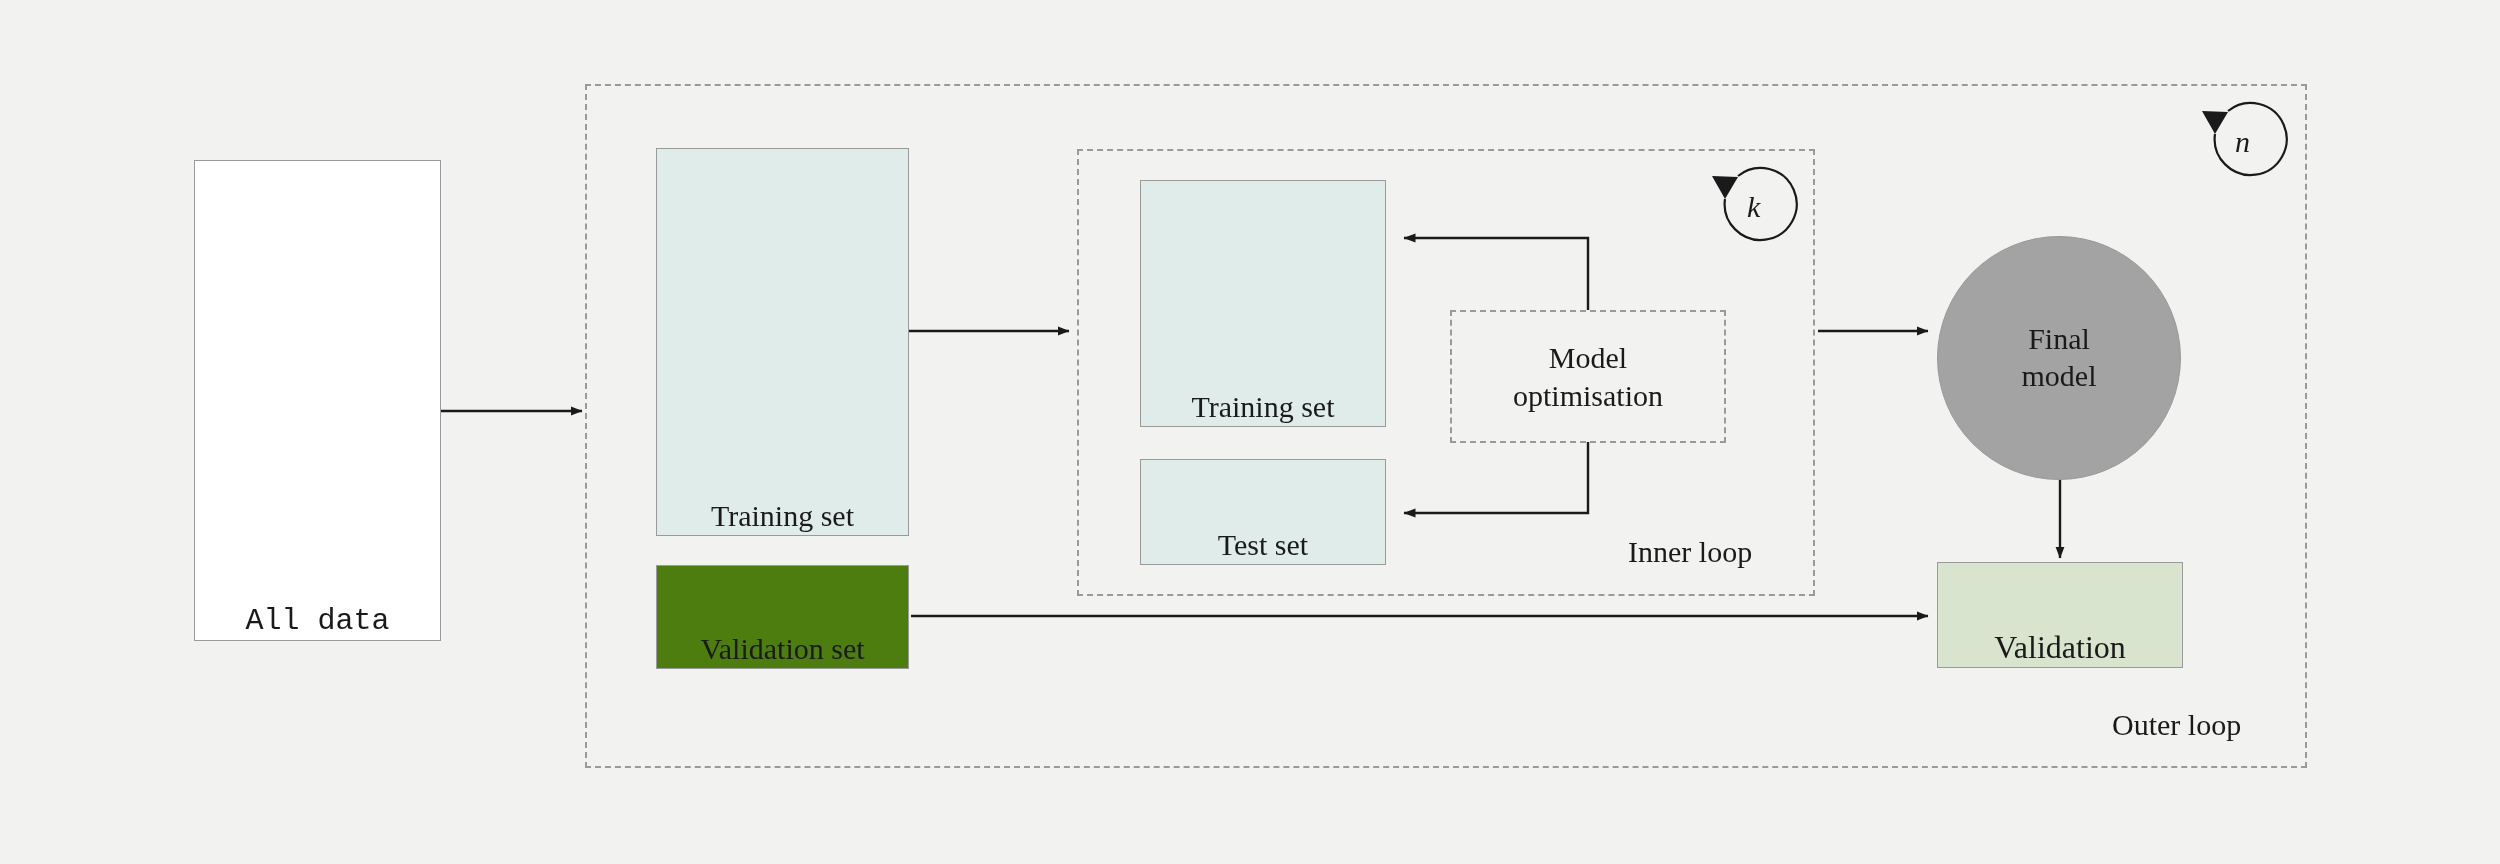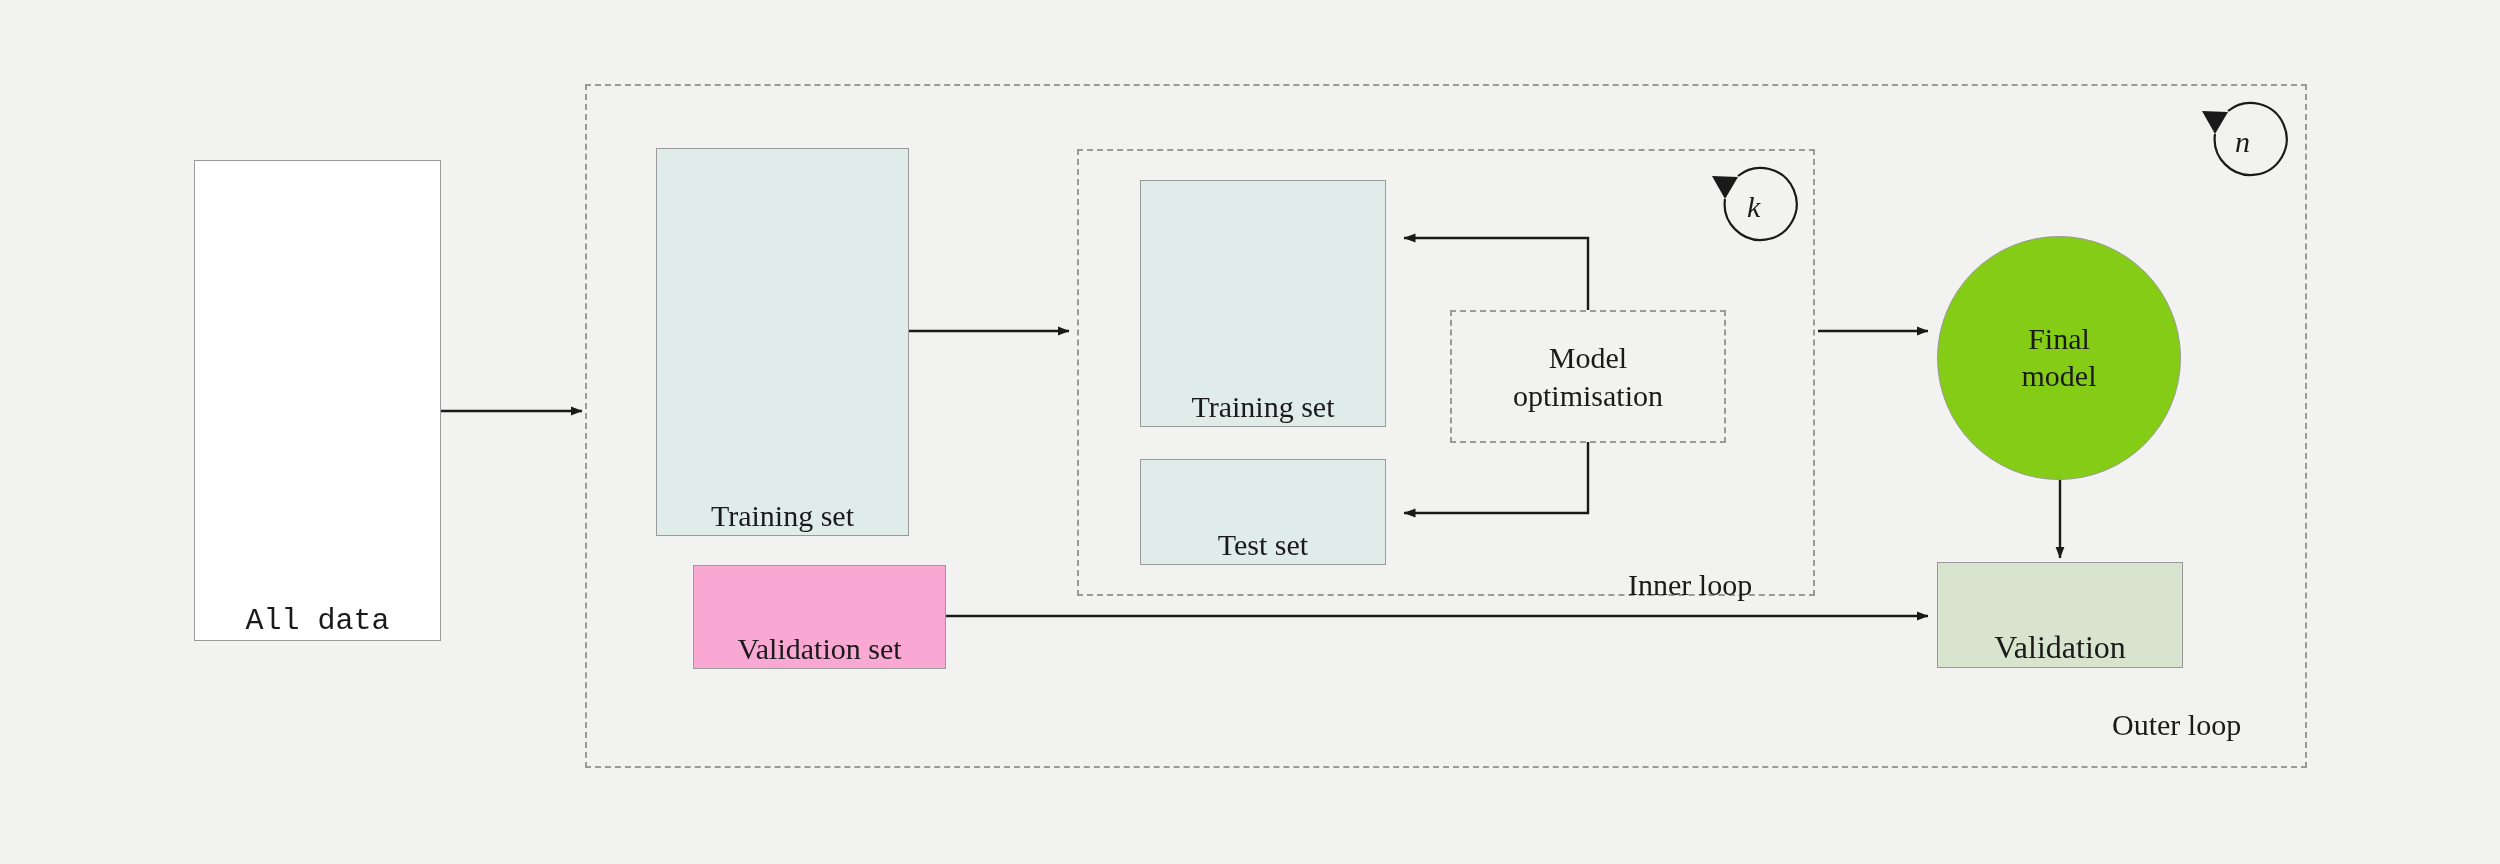--- a/index.html
+++ b/index.html
@@ -48,21 +48,21 @@
   .region-label {
     position: absolute;
     color: #1a1a1a;
     white-space: nowrap;
   }
   .circle-node {
     position: absolute;
     box-sizing: border-box;
     border: 1.6px solid #9a9a9a;
     border-radius: 50%;
-    background: #84cc16;
+    background: #a3a3a3;
     display: flex;
     align-items: center;
     justify-content: center;
     text-align: center;
     color: #1a1a1a;
     line-height: 1.22;
   }
   svg.edges {
     position: absolute;
     left: 0;
@@ -127,21 +127,21 @@
   </svg>
 
   <div class="node solid-box" style="left:194px; top:160px; width:247px; height:481px; background:#ffffff; font-size:30px;font-family:Liberation Mono, monospace;">
     <span>All data</span>
   </div>
 
   <div class="node solid-box" style="left:656px; top:148px; width:253px; height:388px; background:#dfecea; font-size:30px;">
     <span>Training set</span>
   </div>
 
-  <div class="node solid-box" style="left:656px; top:565px; width:253px; height:104px; background:#f9a8d4; font-size:30px;margin-left:37px;">
+  <div class="node solid-box" style="left:656px; top:565px; width:253px; height:104px; background:#4d7c0f; font-size:30px;">
     <span>Validation set</span>
   </div>
 
   <div class="node solid-box" style="left:1140px; top:180px; width:246px; height:247px; background:#dfecea; font-size:30px;">
     <span>Training set</span>
   </div>
 
   <div class="node solid-box" style="left:1140px; top:459px; width:246px; height:106px; background:#dfecea; font-size:30px;">
     <span>Test set</span>
   </div>
@@ -157,21 +157,21 @@
     <div style="display:flex; flex-direction:column; align-items:center;">
       <span>Final</span>
       <span>model</span>
     </div>
   </div>
 
   <div class="node solid-box" style="left:1937px; top:562px; width:246px; height:106px; background:#d8e4cd; font-size:32px;">
     <span>Validation</span>
   </div>
 
-  <div class="region-label" style="left:1628px; top:535px; font-size:30px;margin-top:33px;">
+  <div class="region-label" style="left:1628px; top:535px; font-size:30px;">
     <span>Inner loop</span>
   </div>
 
   <div class="region-label" style="left:2112px; top:708px; font-size:30px;">
     <span>Outer loop</span>
   </div>
 
   <div class="loop-letter" style="left:1747px; top:190px; font-size:30px;">
     <span>k</span>
   </div>

